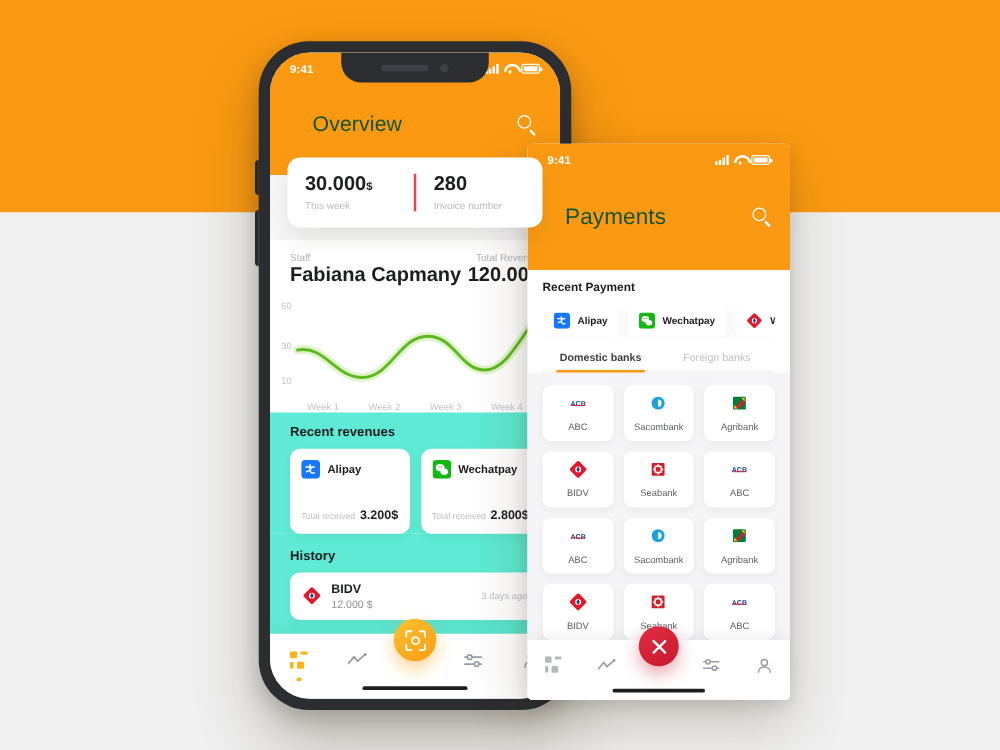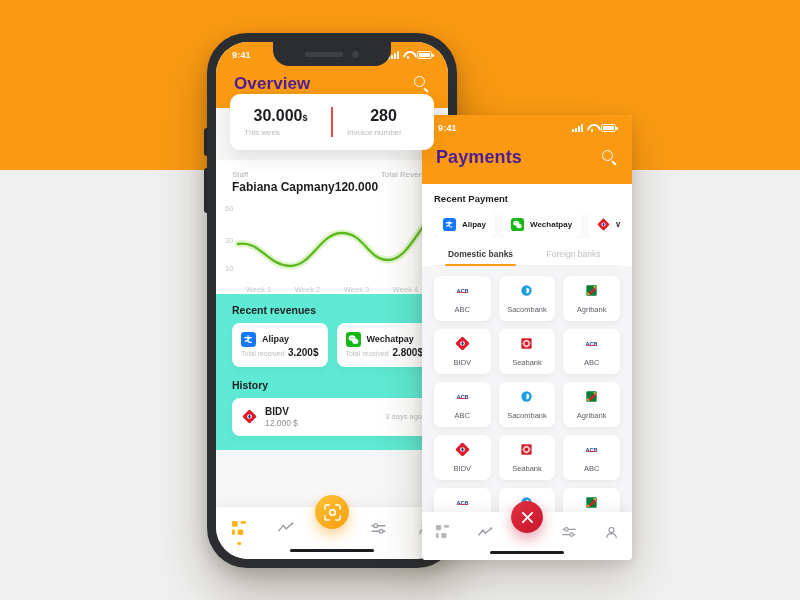--- a/index.html
+++ b/index.html
@@ -47,52 +47,52 @@
   .bars i:nth-child(4){height:8px;}
   .wifi{width:10px;height:8px;position:relative;}
   .wifi::before{content:"";position:absolute;left:0;top:0;width:10px;height:10px;
     border:2px solid #fff;border-radius:50%;clip-path:polygon(0 0,100% 0,100% 45%,0 45%);}
   .wifi::after{content:"";position:absolute;left:3.6px;top:5px;width:2.8px;height:2.8px;background:#fff;border-radius:50%;}
   .batt{width:15px;height:8px;border:1.2px solid #fff;border-radius:2.2px;position:relative;box-sizing:border-box;padding:1px;}
   .batt span{display:block;width:100%;height:100%;background:#fff;border-radius:.8px;}
   .batt::after{content:"";position:absolute;right:-2.6px;top:2.2px;width:1.4px;height:3px;background:#fff;border-radius:0 1px 1px 0;}
 
   .titlerow{display:flex;align-items:center;justify-content:space-between;padding:6px 18px 0 18px;}
-  .titlerow h1{margin:0;font-size:17px;color:#4c1d95;font-weight:bold;letter-spacing:.1px;}
+  .titlerow h1{margin:16px;font-size:17px;color:#14532d;font-weight:normal;letter-spacing:.1px;}
   .searchicon{width:16px;height:16px;position:relative;cursor:pointer;}
   .searchicon::before{content:"";position:absolute;left:0;top:0;width:11px;height:11px;border:1.6px solid #fff;border-radius:50%;box-sizing:border-box;}
   .searchicon::after{content:"";position:absolute;left:10px;top:10.5px;width:6px;height:1.6px;background:#fff;transform:rotate(45deg);transform-origin:left center;border-radius:1px;}
 
   .statcard{
     margin:-14px 14px 0 14px;background:#fff;border-radius:10px;
     box-shadow:0 8px 18px rgba(60,50,20,.10);
     display:flex;padding:13px 0;position:relative;z-index:5;
   }
   .statcell{flex:1;padding:0 14px;box-sizing:border-box;}
   .statcell + .statcell{border-left:2px solid #ef4444;}
-  .statval{font-size:16px;font-weight:bold;color:#1c1d20;line-height:1.1;text-align:center;}
+  .statval{font-size:16px;font-weight:bold;color:#1c1d20;line-height:1.1;}
   .statval sub{font-size:9px;font-weight:bold;vertical-align:baseline;}
   .statlbl{font-size:8px;color:#b7b9bf;margin-top:3px;}
 
   .body1{background:#fff;margin-top:10px;padding:10px 0 0 0;}
   .rowlbl{display:flex;justify-content:space-between;padding:0 16px;font-size:8px;color:#b0b2b8;}
-  .rowval{display:flex;padding:1px 16px 0 16px;font-size:12px;font-weight:bold;color:#1c1d20;}
+  .rowval{display:flex;justify-content:space-between;padding:1px 16px 0 16px;font-size:16px;font-weight:bold;color:#1c1d20;}
 
   .chartwrap{position:relative;height:96px;margin-top:4px;text-decoration:underline;}
   .chartwrap svg{position:absolute;left:0;top:0;}
   .ylab{position:absolute;left:9px;font-size:7.5px;color:#c3c5ca;}
   .xlabs{display:flex;justify-content:space-around;padding:0 18px;font-size:7.5px;color:#c3c5ca;}
 
   .sect{padding:10px 16px 0 16px;background:#5eead4;}
   .secttitle{font-size:10.5px;font-weight:bold;color:#1c1d20;margin-bottom:7px;}
   .revrow{display:flex;gap:9px;}
   .revcard{flex:1;background:#fff;border-radius:8px;padding:9px;box-sizing:border-box;box-shadow:0 3px 8px rgba(50,40,20,.05);min-width:0;}
   .revtop{display:flex;align-items:center;gap:6px;}
   .revname{font-size:9px;font-weight:bold;color:#1c1d20;white-space:nowrap;}
-  .revbot{display:flex;align-items:baseline;justify-content:space-between;margin-top:0;}
+  .revbot{display:flex;align-items:baseline;justify-content:space-between;margin-top:24px;}
   .revlbl{font-size:7px;color:#bcbec3;white-space:nowrap;}
   .revamt{font-size:10px;font-weight:bold;color:#1c1d20;}
 
   .histcard{background:#fff;border-radius:8px;padding:8px 10px;display:flex;align-items:center;gap:8px;box-shadow:0 3px 8px rgba(50,40,20,.05);}
   .histname{font-size:10px;font-weight:bold;color:#1c1d20;}
   .histamt{font-size:8.5px;color:#8f9198;margin-top:1px;}
   .histtime{margin-left:auto;font-size:7.5px;color:#bcbec3;white-space:nowrap;}
 
   .nav1{
     position:absolute;left:0;bottom:0;width:100%;height:52px;background:#fff;

